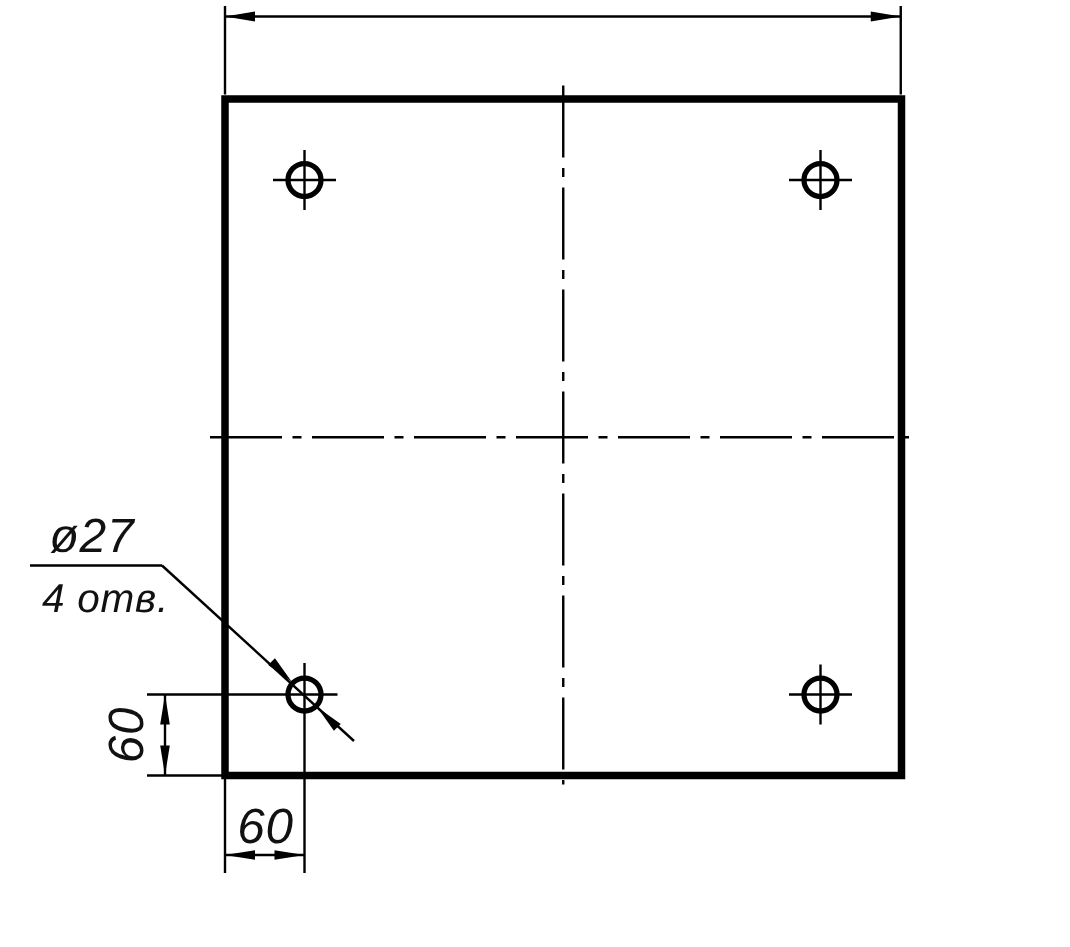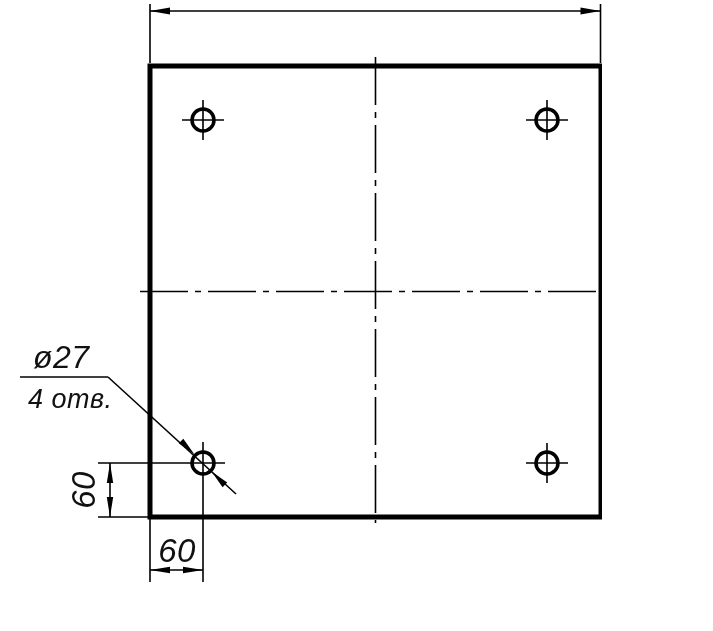--- a/index.html
+++ b/index.html
@@ -2,21 +2,21 @@
 <html><head>
 <meta charset="utf-8">
 <style>
   html, body {
     margin: 0;
     padding: 0;
     background: #ffffff;
   }
   .canvas {
     position: relative;
-    width: 602px;
+    width: 713px;
     height: 631px;
     background: #ffffff;
     overflow: hidden;
     font-family: "Liberation Sans", sans-serif;
   }
   svg { display: block; }
   .thin   { stroke: #000; stroke-width: 1.6; fill: none; }
   .thick  { stroke: #000; stroke-width: 5;   fill: none; }
   .hole   { stroke: #000; stroke-width: 3.5; fill: none; }
   .cline  { stroke: #000; stroke-width: 1.6; fill: none; stroke-dasharray: 48 7 6 7; }

